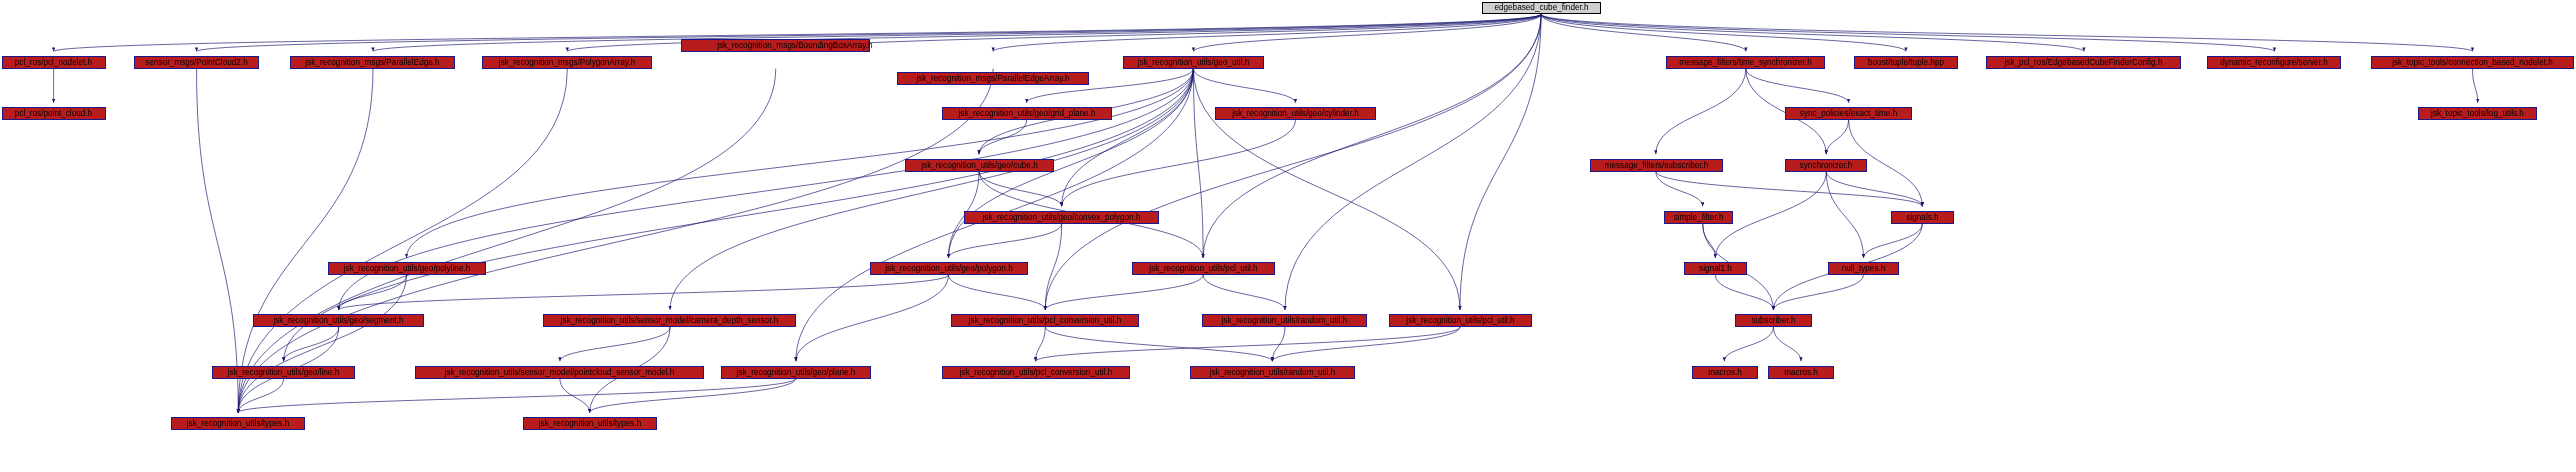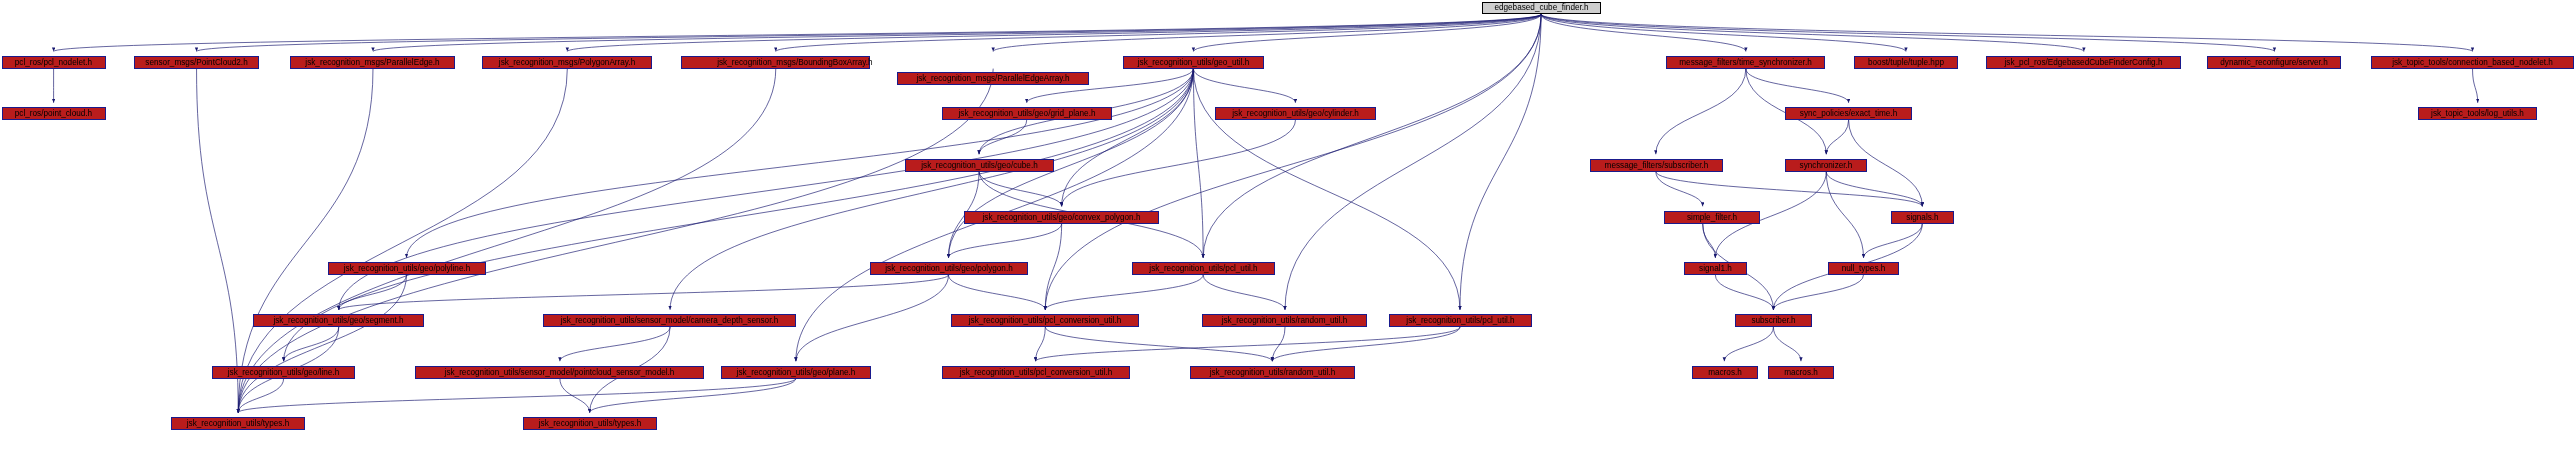--- a/index.html
+++ b/index.html
@@ -113,21 +113,21 @@
       </div>
       <div class="node" style="left: 134px; top: 56px; width: 125px;">
         <span>sensor_msgs/PointCloud2.h</span>
       </div>
       <div class="node" style="left: 290px; top: 56px; width: 165px;">
         <span>jsk_recognition_msgs/ParallelEdge.h</span>
       </div>
       <div class="node" style="left: 482px; top: 56px; width: 170px;">
         <span>jsk_recognition_msgs/PolygonArray.h</span>
       </div>
-      <div class="node" style="left: 681px; top: 56px; width: 189px; padding-left: 41px;">
+      <div class="node" style="left: 681px; top: 39px; width: 189px; padding-left: 41px;">
         <span>jsk_recognition_msgs/BoundingBoxArray.h</span>
       </div>
       <div class="node" style="left: 897px; top: 56px; width: 192px; margin-top: 16px;">
         <span>jsk_recognition_msgs/ParallelEdgeArray.h</span>
       </div>
       <div class="node" style="left: 1123px; top: 56px; width: 141px;">
         <span>jsk_recognition_utils/geo_util.h</span>
       </div>
       <div class="node" style="left: 1666px; top: 56px; width: 159px;">
         <span>message_filters/time_synchronizer.h</span>
@@ -164,21 +164,21 @@
       </div>
       <div class="node" style="left: 1590px; top: 159px; width: 133px;">
         <span>message_filters/subscriber.h</span>
       </div>
       <div class="node" style="left: 1785px; top: 159px; width: 82px;">
         <span>synchronizer.h</span>
       </div>
       <div class="node" style="left: 964px; top: 211px; width: 195px;">
         <span>jsk_recognition_utils/geo/convex_polygon.h</span>
       </div>
-      <div class="node" style="left: 1664px; top: 211px; width: 96px; text-align: right;">
+      <div class="node" style="left: 1664px; top: 211px; width: 69px; text-align: right;">
         <span>simple_filter.h</span>
       </div>
       <div class="node" style="left: 1891px; top: 211px; width: 63px;">
         <span>signals.h</span>
       </div>
       <div class="node" style="left: 328px; top: 262px; width: 158px;">
         <span>jsk_recognition_utils/geo/polyline.h</span>
       </div>
       <div class="node" style="left: 870px; top: 262px; width: 158px;">
         <span>jsk_recognition_utils/geo/polygon.h</span>

